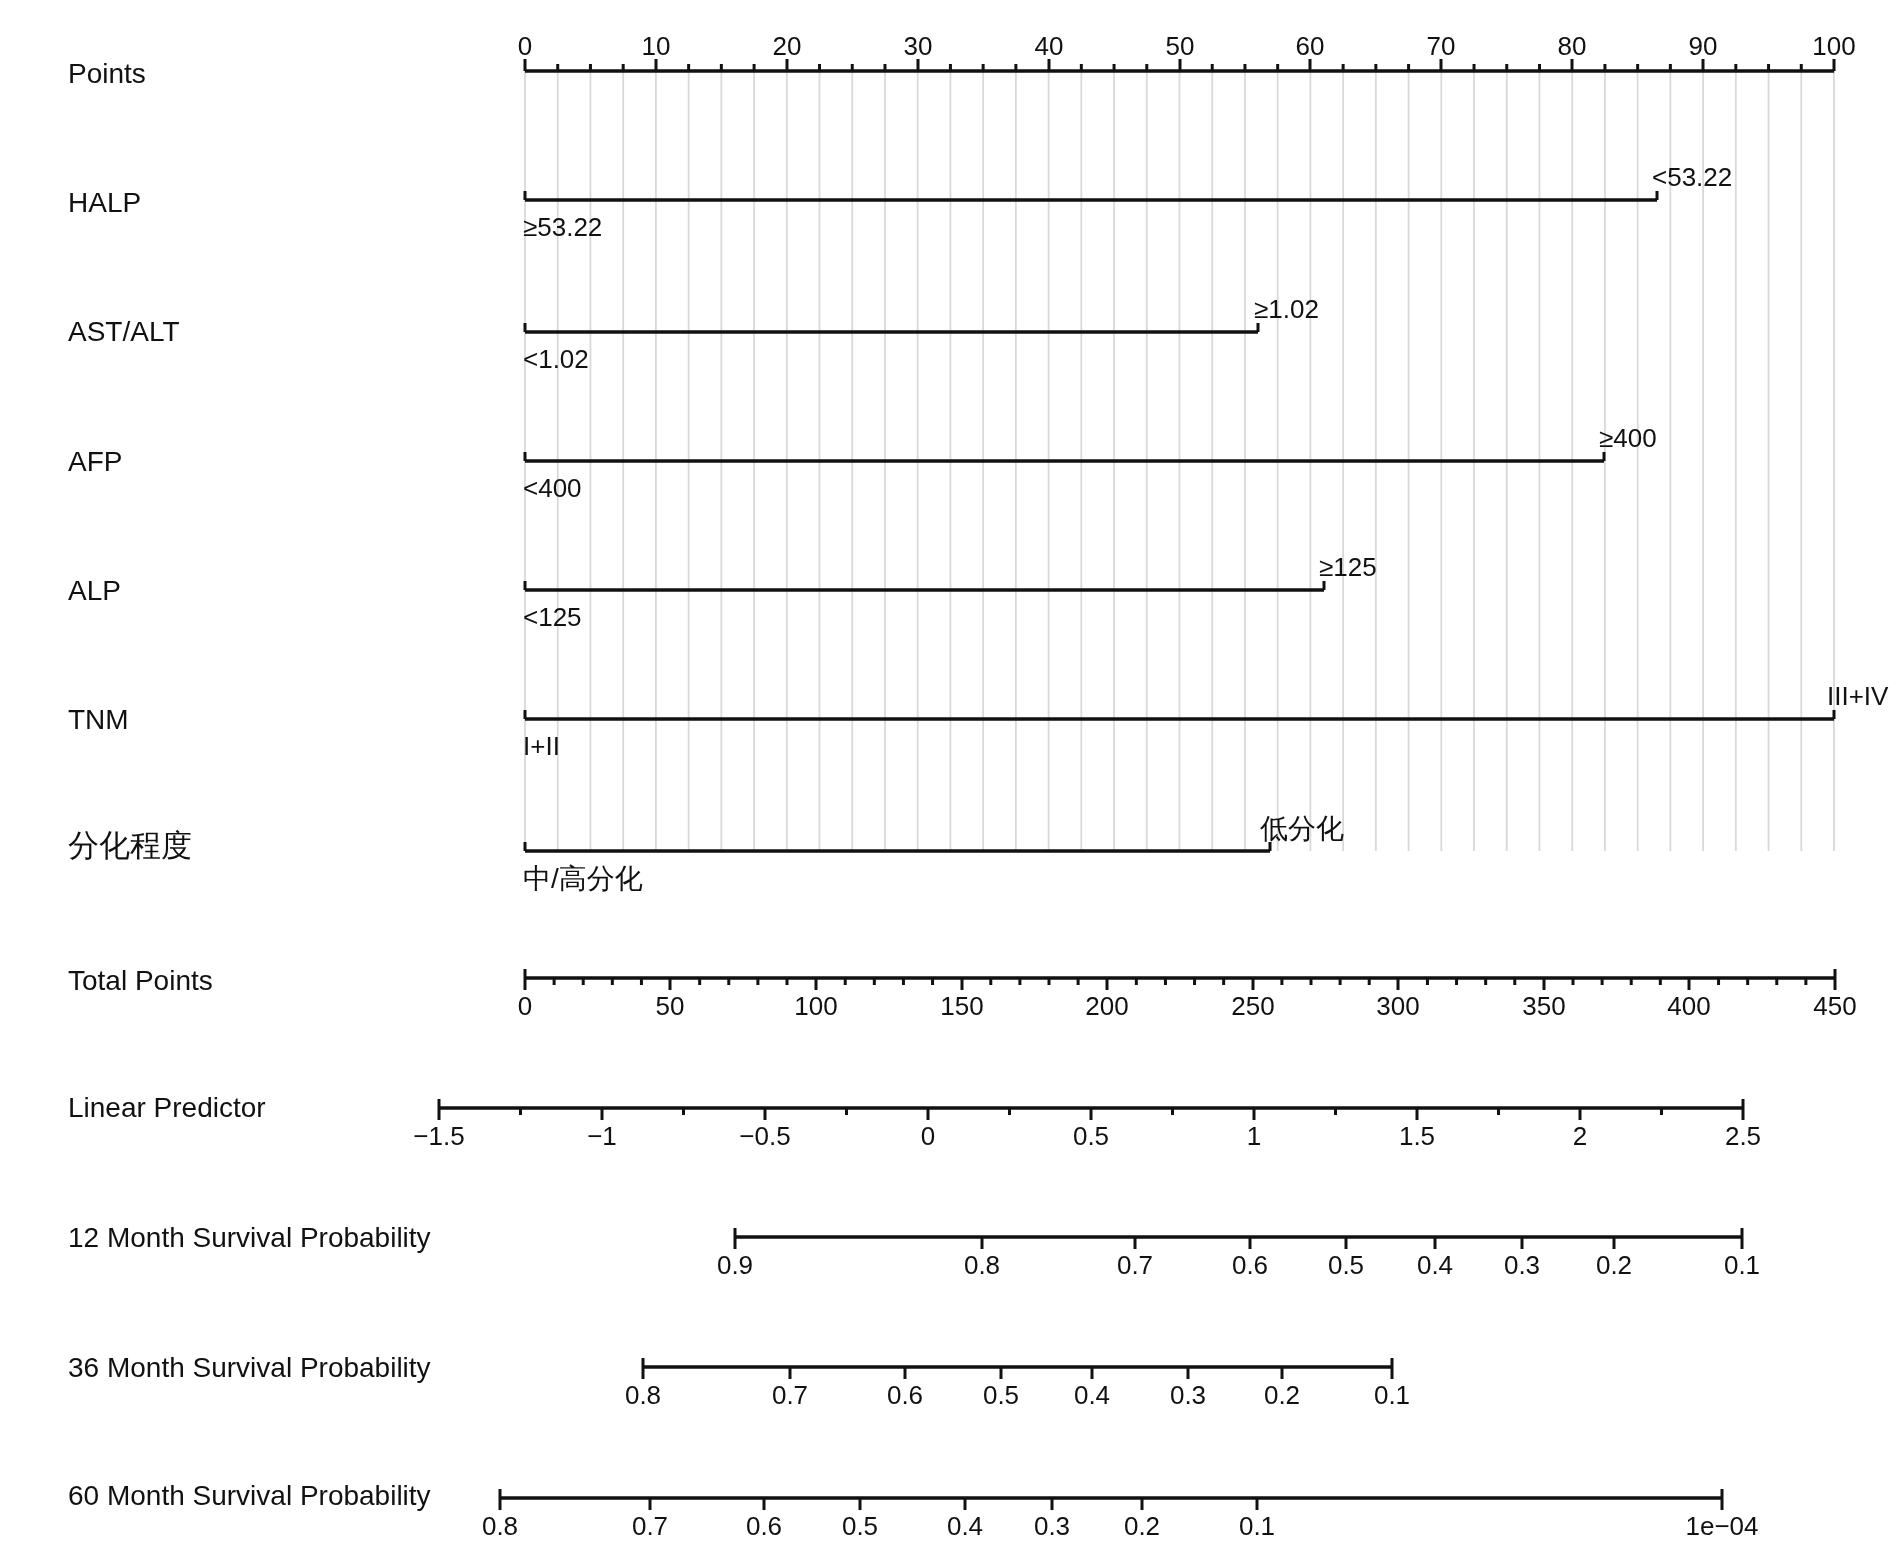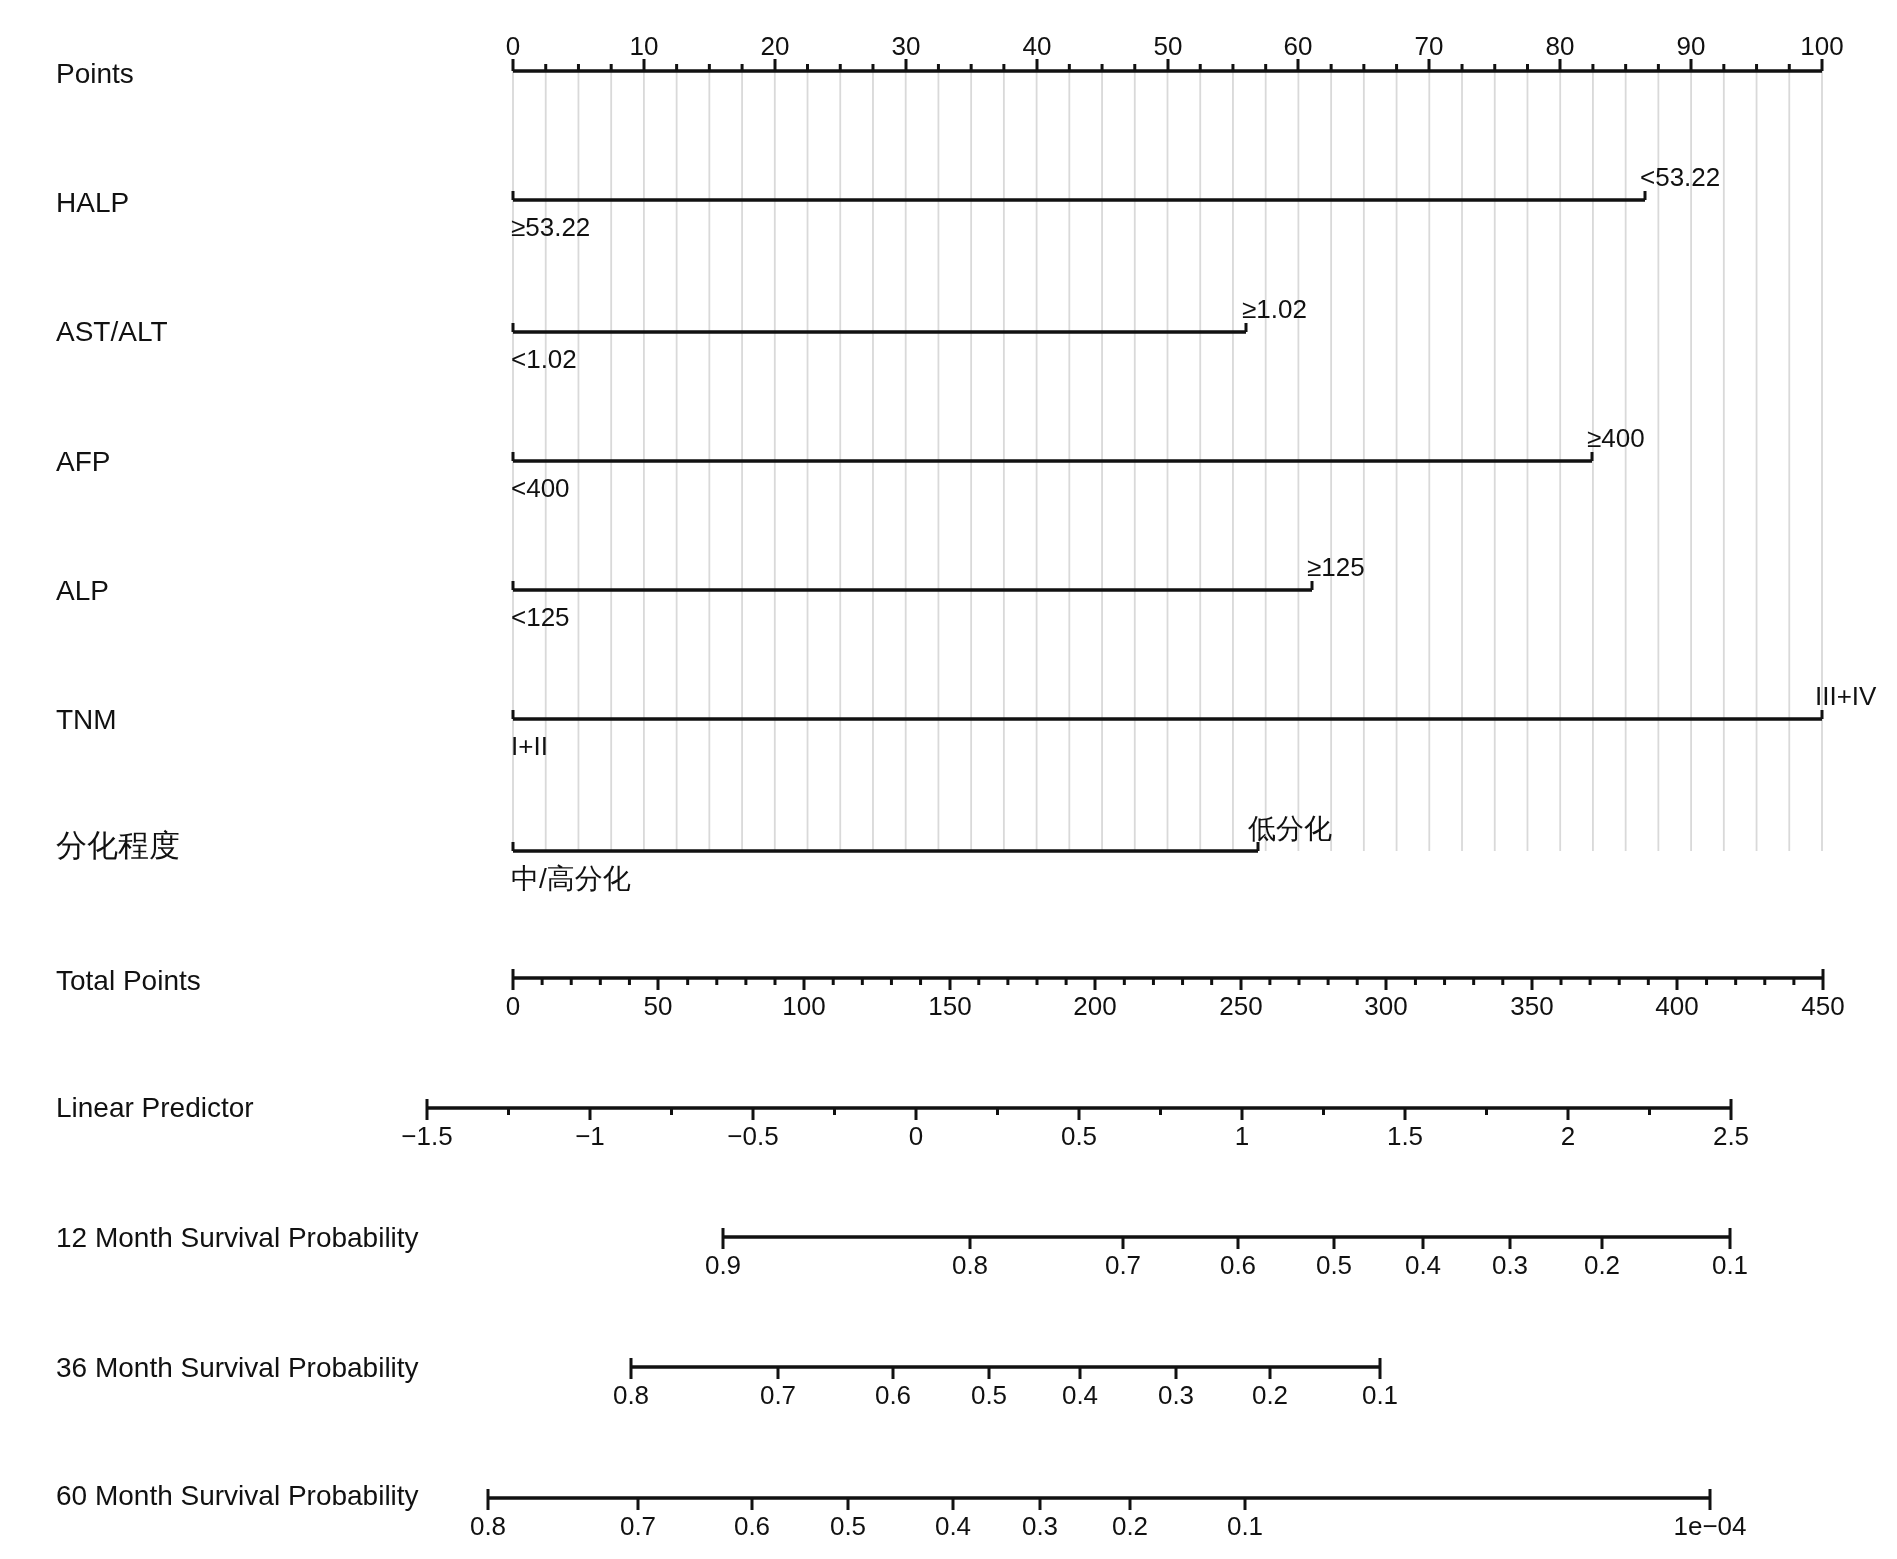--- a/index.html
+++ b/index.html
@@ -1,20 +1,21 @@
 <!DOCTYPE html>
 <html><head>
 <meta charset="utf-8">
 <style>
   html,body{margin:0;padding:0;background:#ffffff;}
   .canvas{
     position:relative;
     width:1548px;height:1559px;
     background:#ffffff;
     font-family:"Liberation Sans","DejaVu Sans",sans-serif;
+    padding-left:12px;
   }
   svg{display:block;width:1897px;height:1559px;}
   text{fill:#111111;}
   .axis-title{font-size:28px;}
   .axis-title-cjk{font-size:31px;}
   .tick-label{font-size:26px;}
   .cat-label{font-size:26px;}
   .cat-label-cjk{font-size:28px;}
 </style>
 </head>

